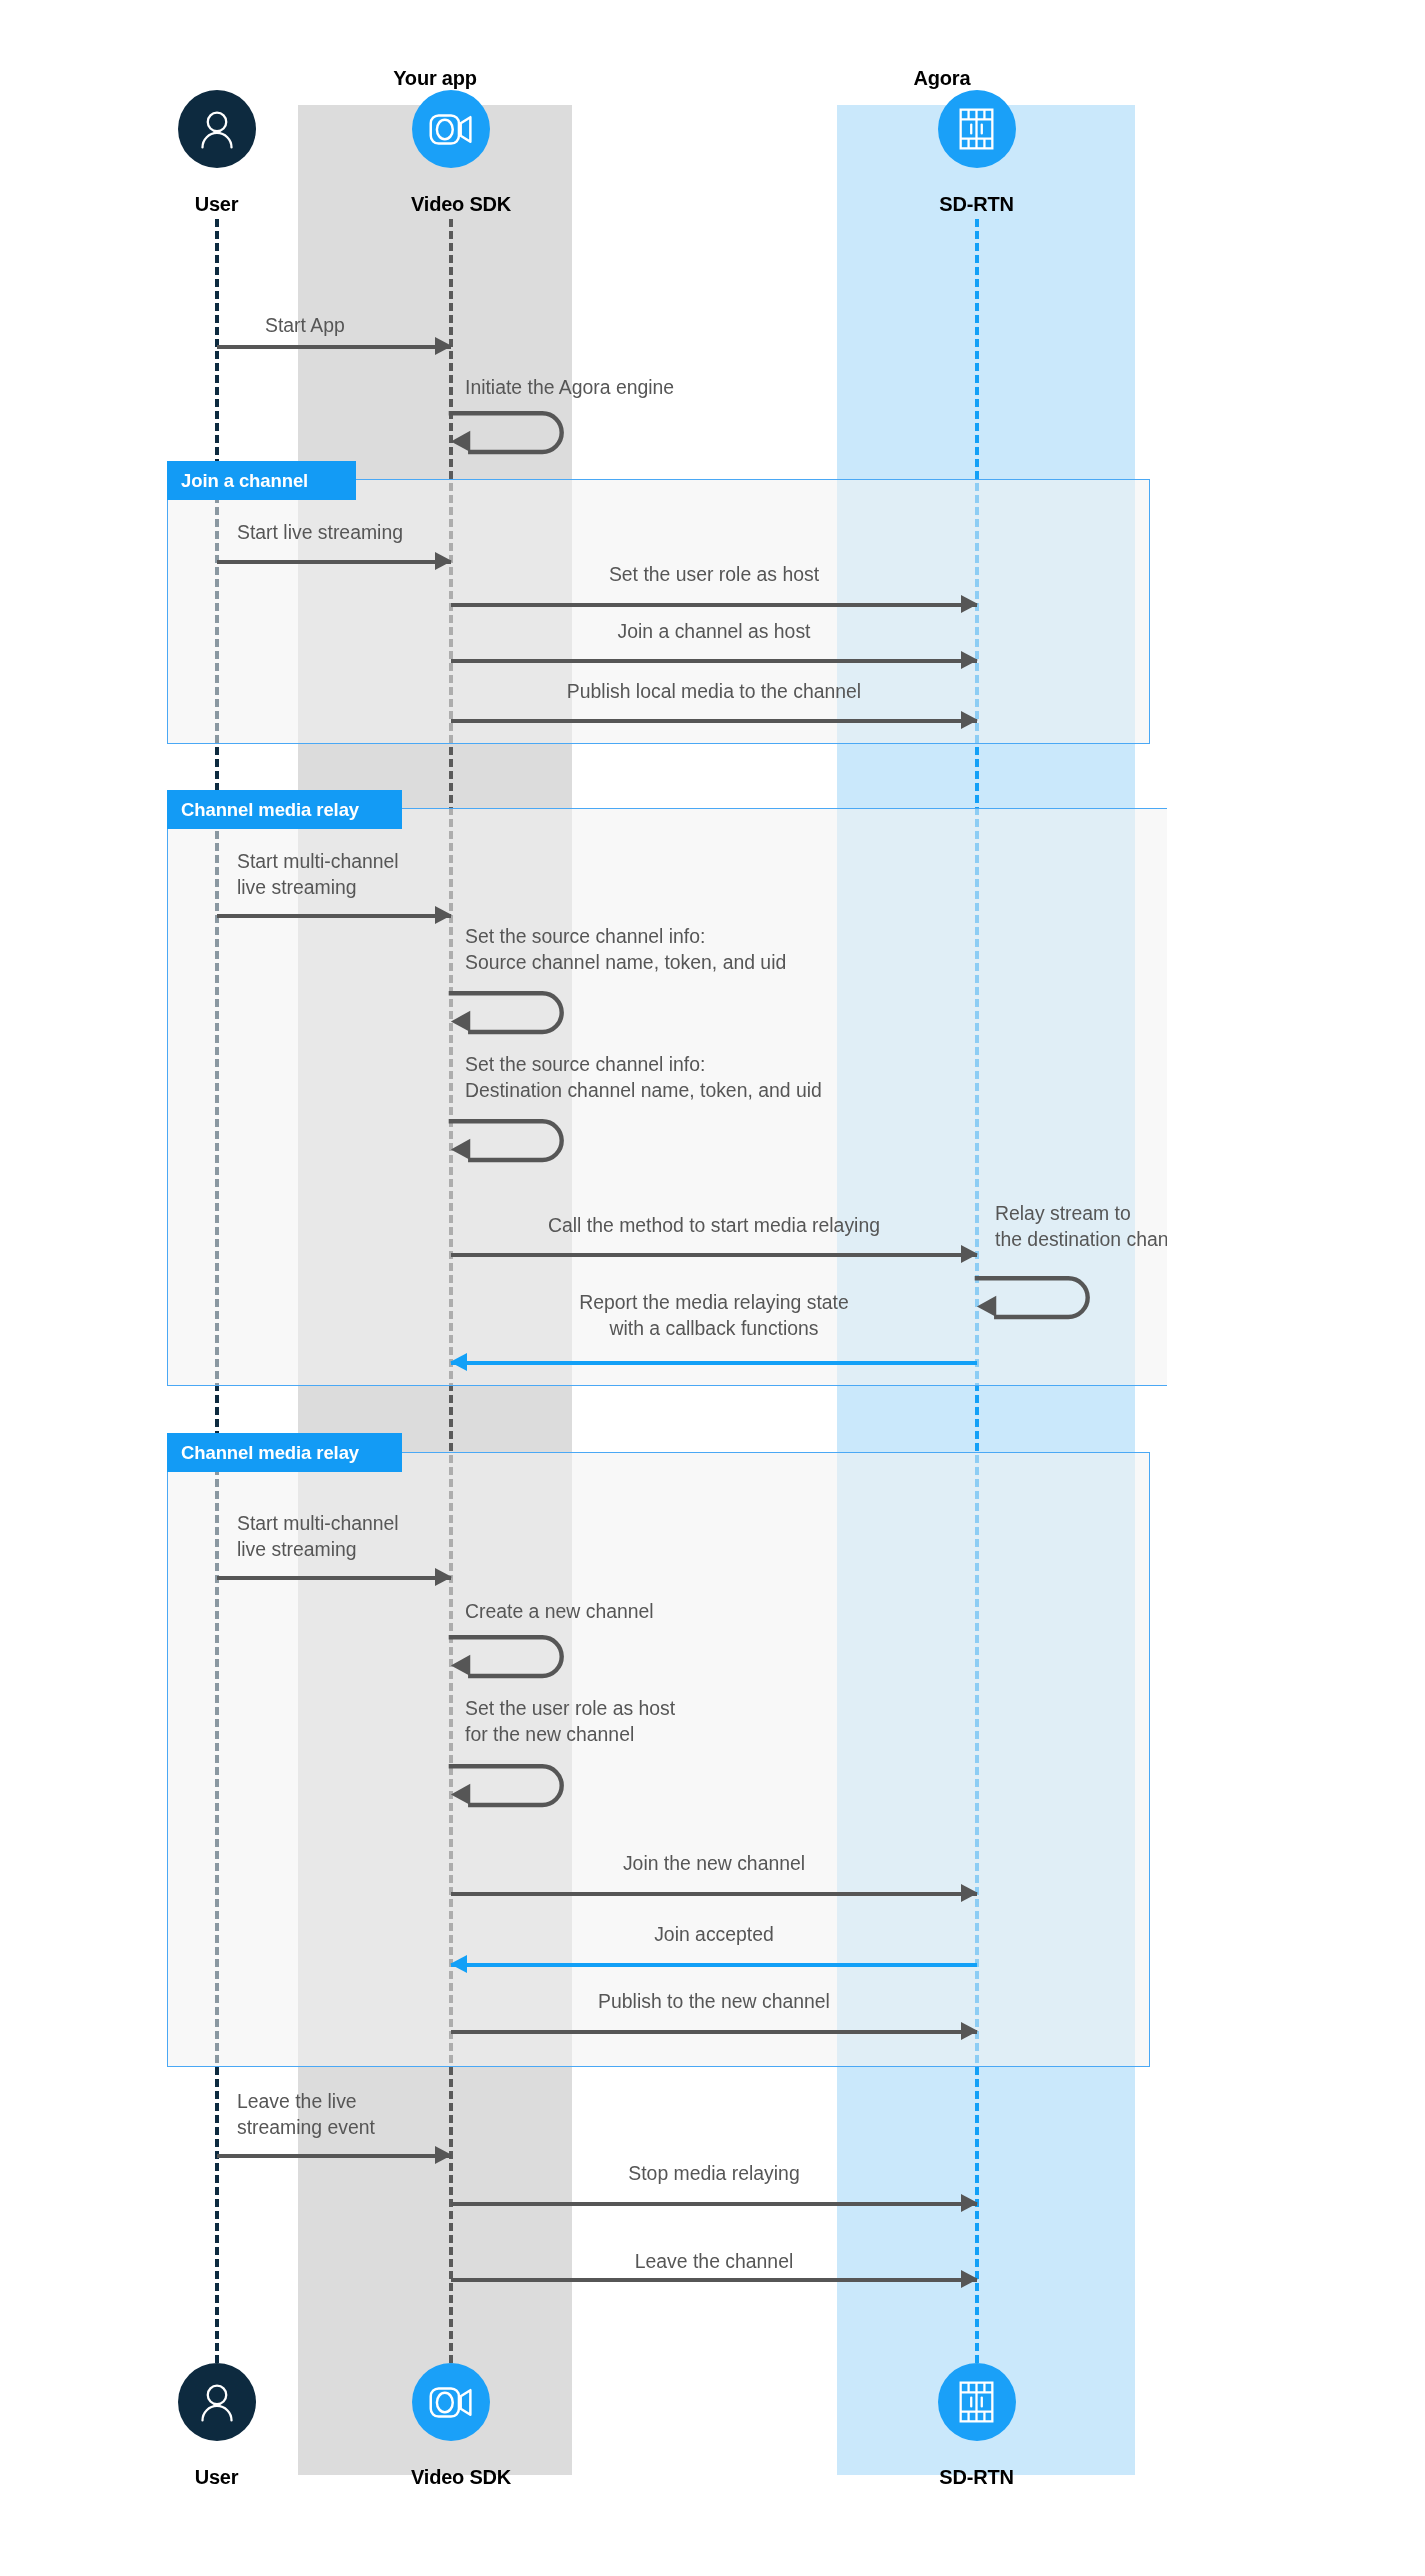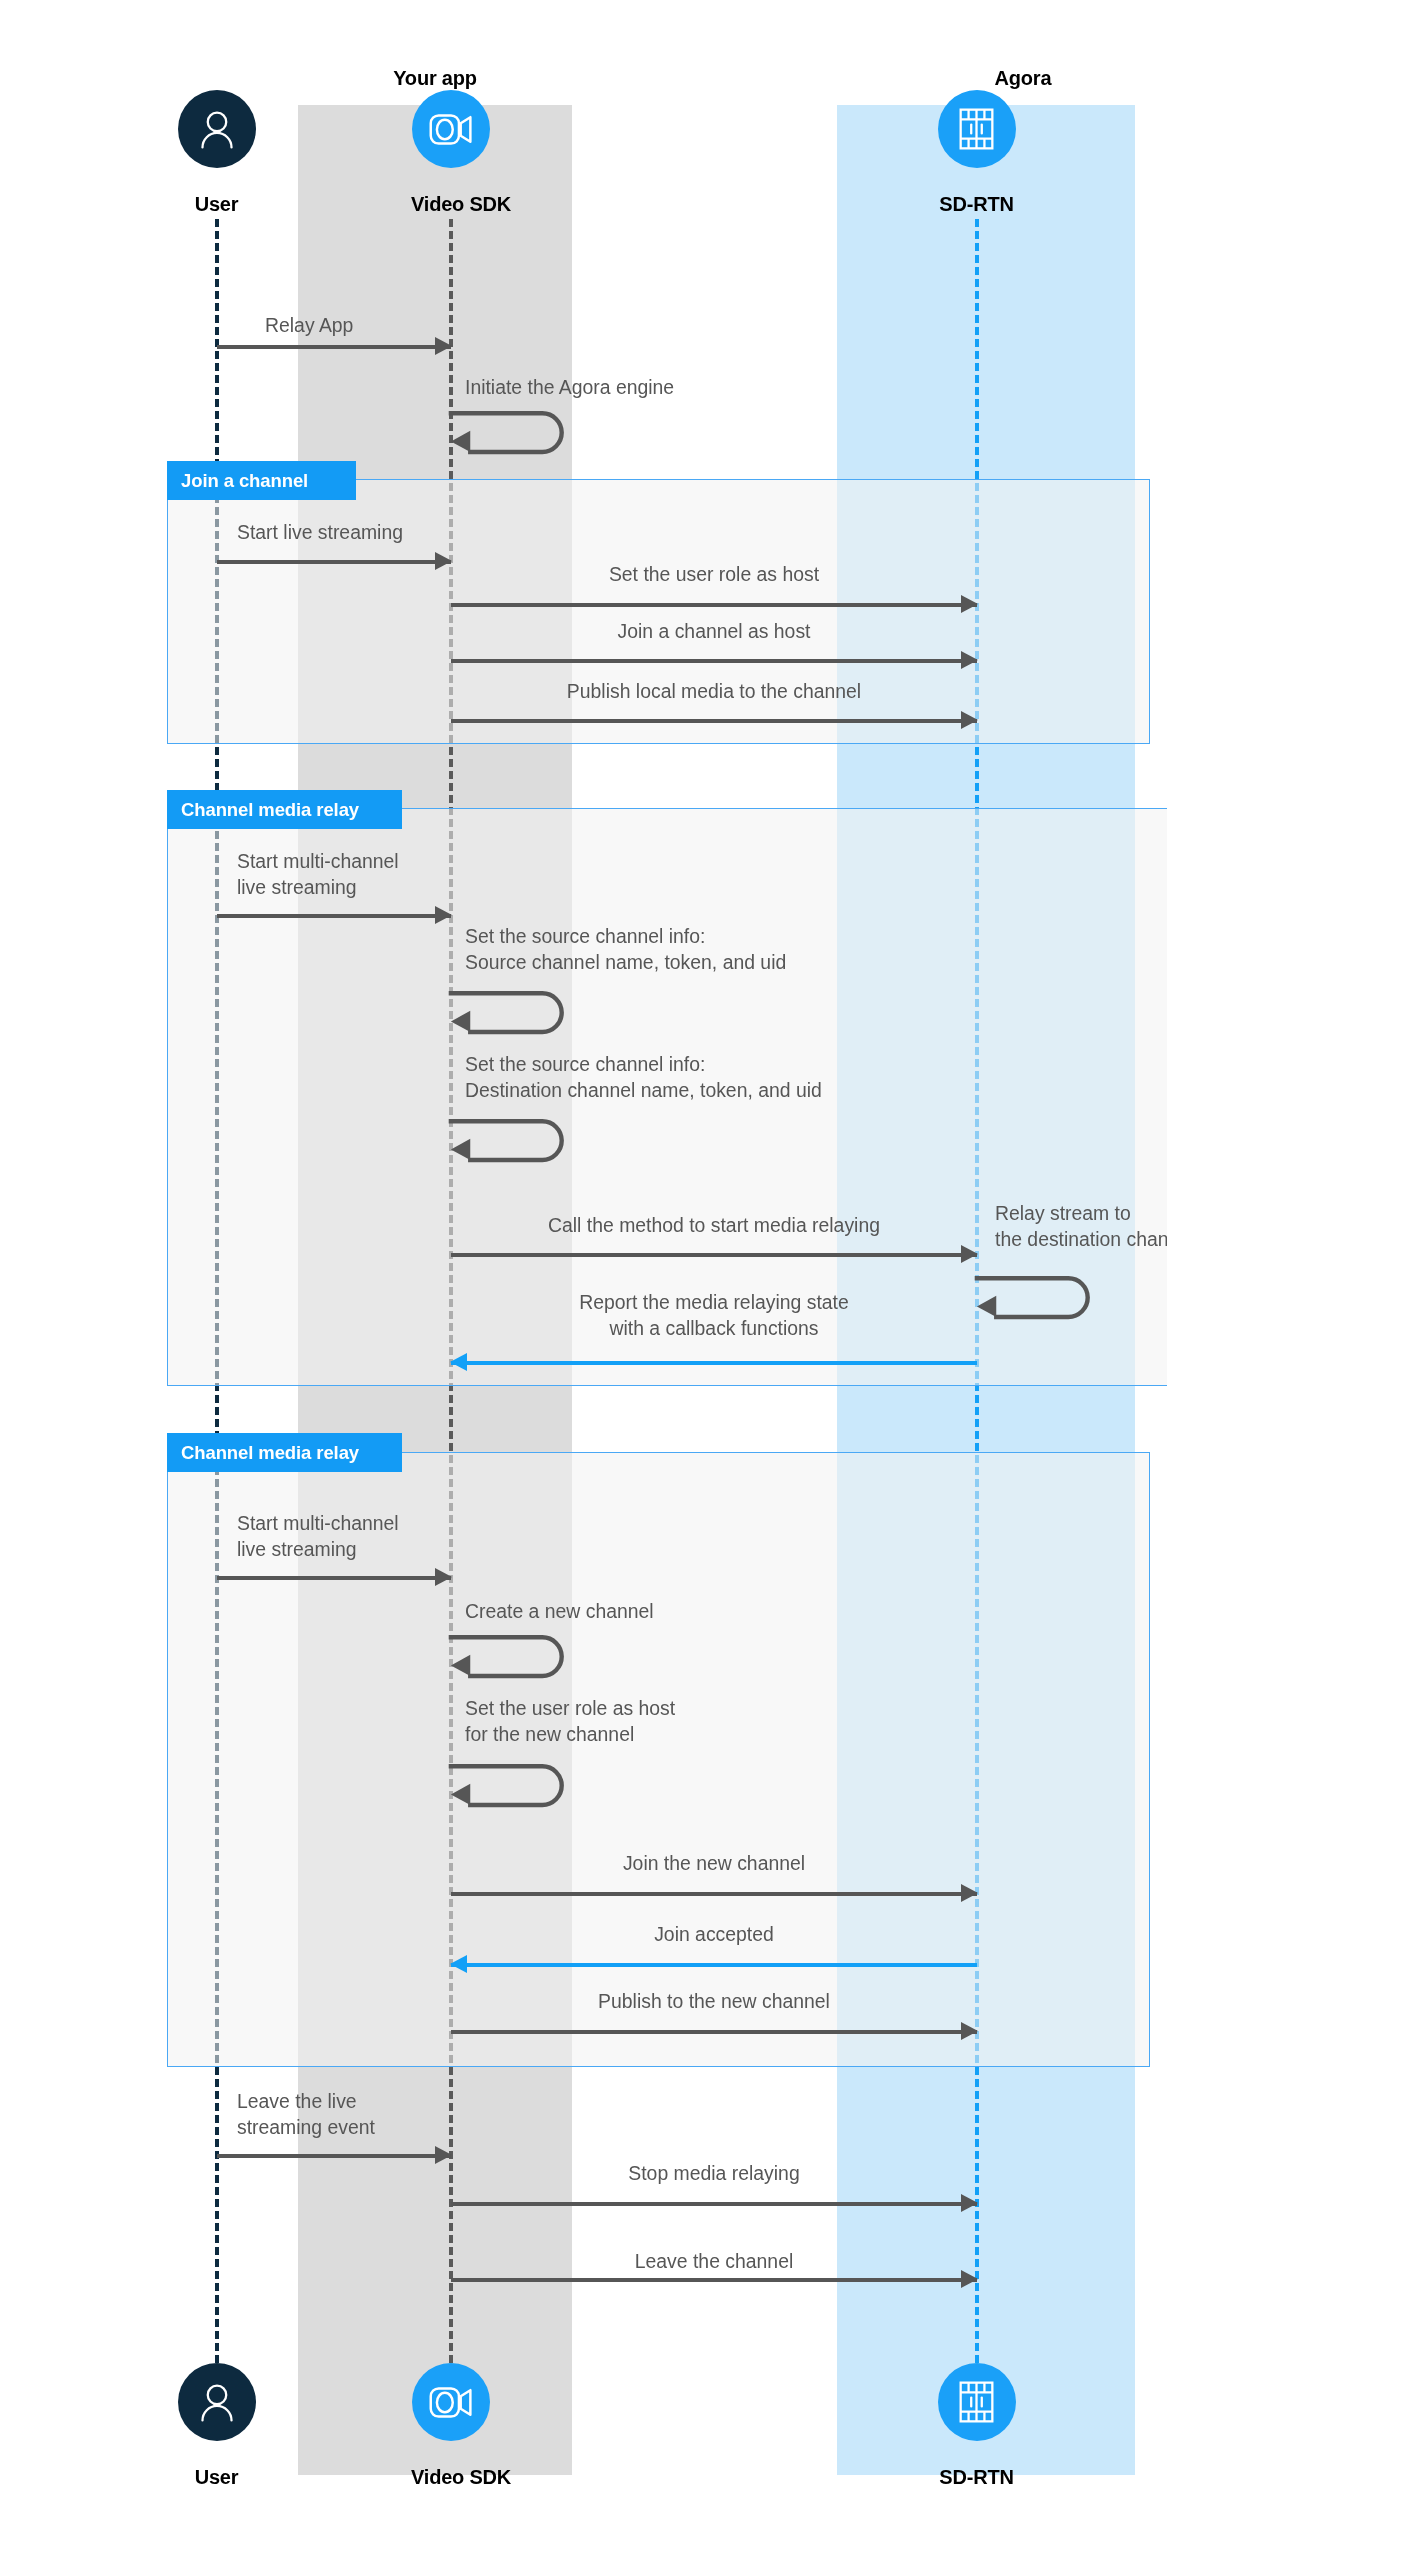--- a/index.html
+++ b/index.html
@@ -89,21 +89,21 @@
 </style>
 </head>
 <body>
 
 <div id="stage">
 
   <div class="band band-app" style="left:298px; top:105px; width:274px; height:2370px;"></div>
   <div class="band band-agora" style="left:837px; top:105px; width:298px; height:2370px;"></div>
 
   <div class="group-caption" style="left:298px; top:67px; width:274px;">Your app</div>
-  <div class="group-caption" style="left:874px; top:67px; width:298px;">Agora</div>
+  <div class="group-caption" style="left:793px; top:67px; width:298px;">Agora</div>
 
   <div class="actor" style="left:177px; top:90px; width:79px;">
     <div class="actor-circle dark">
       <svg width="44" height="44" viewBox="0 0 50 50">
         <circle cx="25" cy="17" r="10.5" fill="none" stroke="#ffffff" stroke-width="2.6"></circle>
         <path d="M8.5 46 A16.5 16.5 0 0 1 41.5 46" fill="none" stroke="#ffffff" stroke-width="2.6" stroke-linecap="round"></path>
       </svg>
     </div>
     <div class="actor-label">User</div>
   </div>
@@ -149,21 +149,21 @@
   <div class="frame" style="left:167px; top:808px; width:1099px; height:578px;"></div>
   <div class="frame-tab" style="left:167px; top:790px; width:235px; height:39px;">
     <span>Channel media relay</span>
   </div>
 
   <div class="frame" style="left:167px; top:1452px; width:983px; height:615px;"></div>
   <div class="frame-tab" style="left:167px; top:1433px; width:235px; height:39px;">
     <span>Channel media relay</span>
   </div>
 
-  <div class="msg-label left" style="left:265px; top:313px; width:194px;">Relay App</div>
+  <div class="msg-label left" style="left:265px; top:313px; width:194px;">Start App</div>
   <div class="arrow grey right" style="left:217px; top:337px; width:234px;">
     <div class="shaft"></div>
     <div class="head"></div>
   </div>
 
   <div class="msg-label left" style="left:465px; top:375px; width:371px;">Initiate the Agora engine</div>
   <div class="selfloop" style="left:449px; top:408px;">
     <svg width="141" height="51" viewBox="0 0 160 58">
       <path d="M2 6 H106 A22 22 0 0 1 106 50 H24" fill="none" stroke="#565656" stroke-width="5" stroke-linecap="square"></path>
       <path d="M24 38 L2 50 L24 62 Z" fill="#565656" transform="translate(0,-12)"></path>

